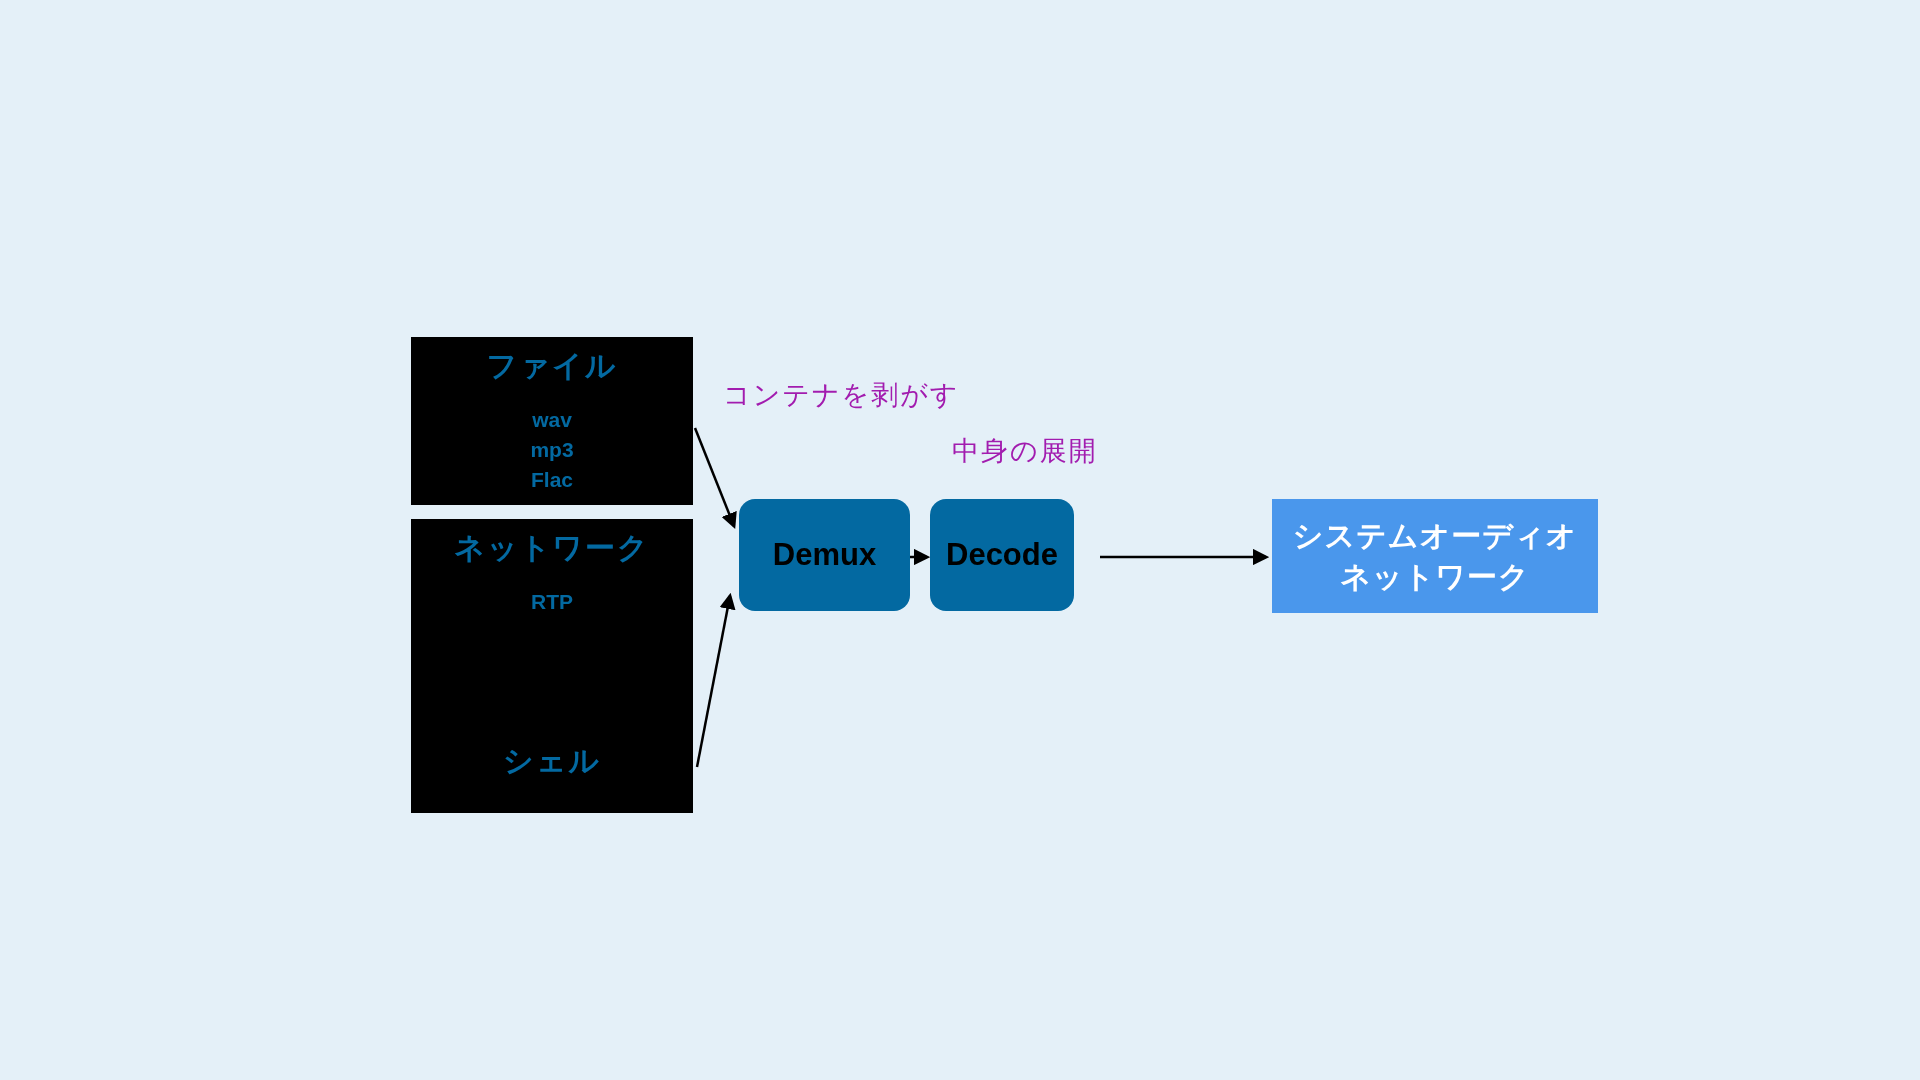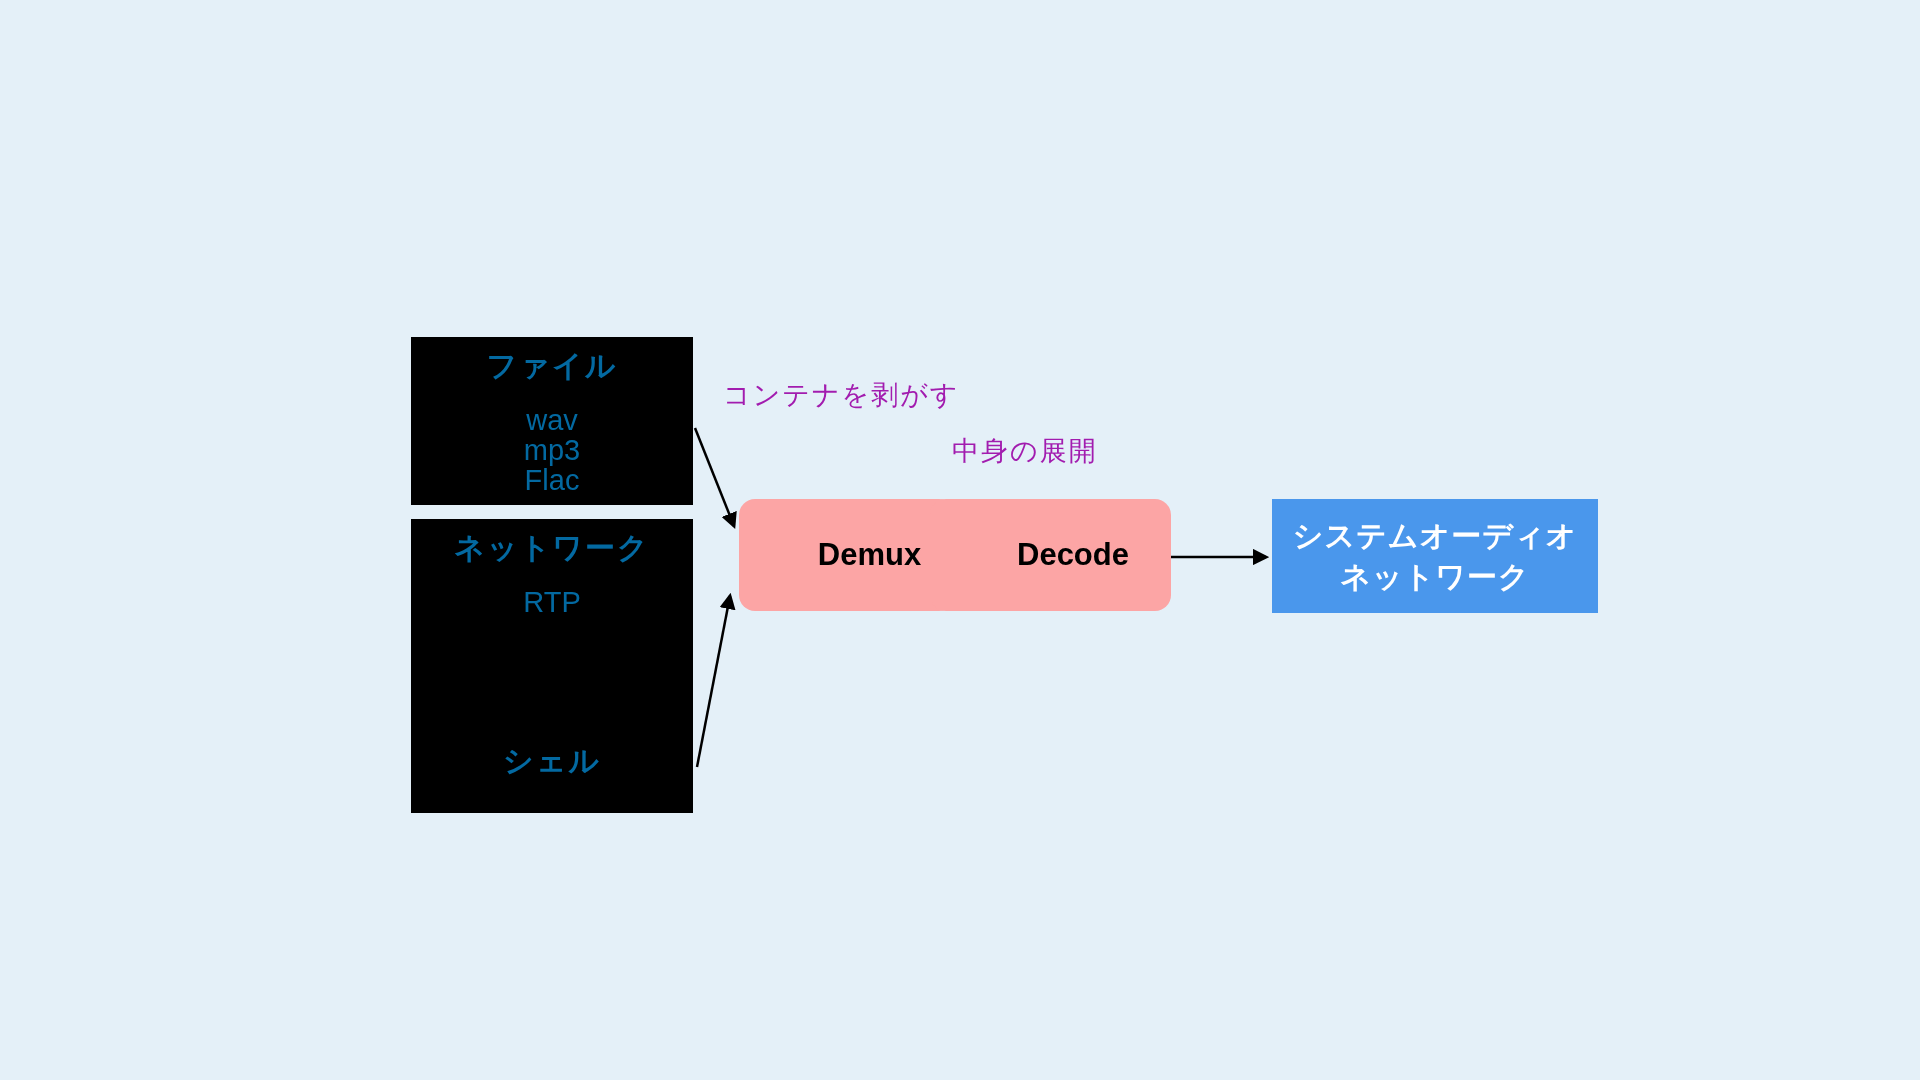--- a/index.html
+++ b/index.html
@@ -28,49 +28,48 @@
   }
   .source-box .box-title {
     font-size: 30px;
     font-weight: 600;
     line-height: 38px;
     padding-top: 10px;
     letter-spacing: 2px;
   }
   .source-box .box-items {
     margin-top: 20px;
-    font-size: 29px;
-    font-weight: 400;
+    font-size: 21px;
+    font-weight: 700;
     line-height: 30px;
   }
   #box-file    { top: 337px; height: 168px; }
   #box-network { top: 519px; height: 226px; }
   #box-shell   {
     top: 708px; height: 105px;
     display: flex; align-items: center; justify-content: center;
   }
   #box-shell .box-title { padding-top: 0; }
 
   
   .stage-box {
     position: absolute;
     top: 499px;
     height: 112px;
-    background: #fca5a5;
+    background: #0369a1;
     border-radius: 16px;
     color: #000000;
     font-size: 31px;
     font-weight: 700;
     display: flex;
     align-items: center;
     justify-content: center;
-    padding-left: 45px;
   }
   #box-demux  { left: 739px; width: 171px; }
-  #box-decode { left: 930px; width: 196px; }
+  #box-decode { left: 930px; width: 144px; }
 
   
   #box-output {
     position: absolute;
     left: 1272px;
     top: 499px;
     width: 326px;
     height: 114px;
     background: #4a97ec;
     color: #ffffff;

